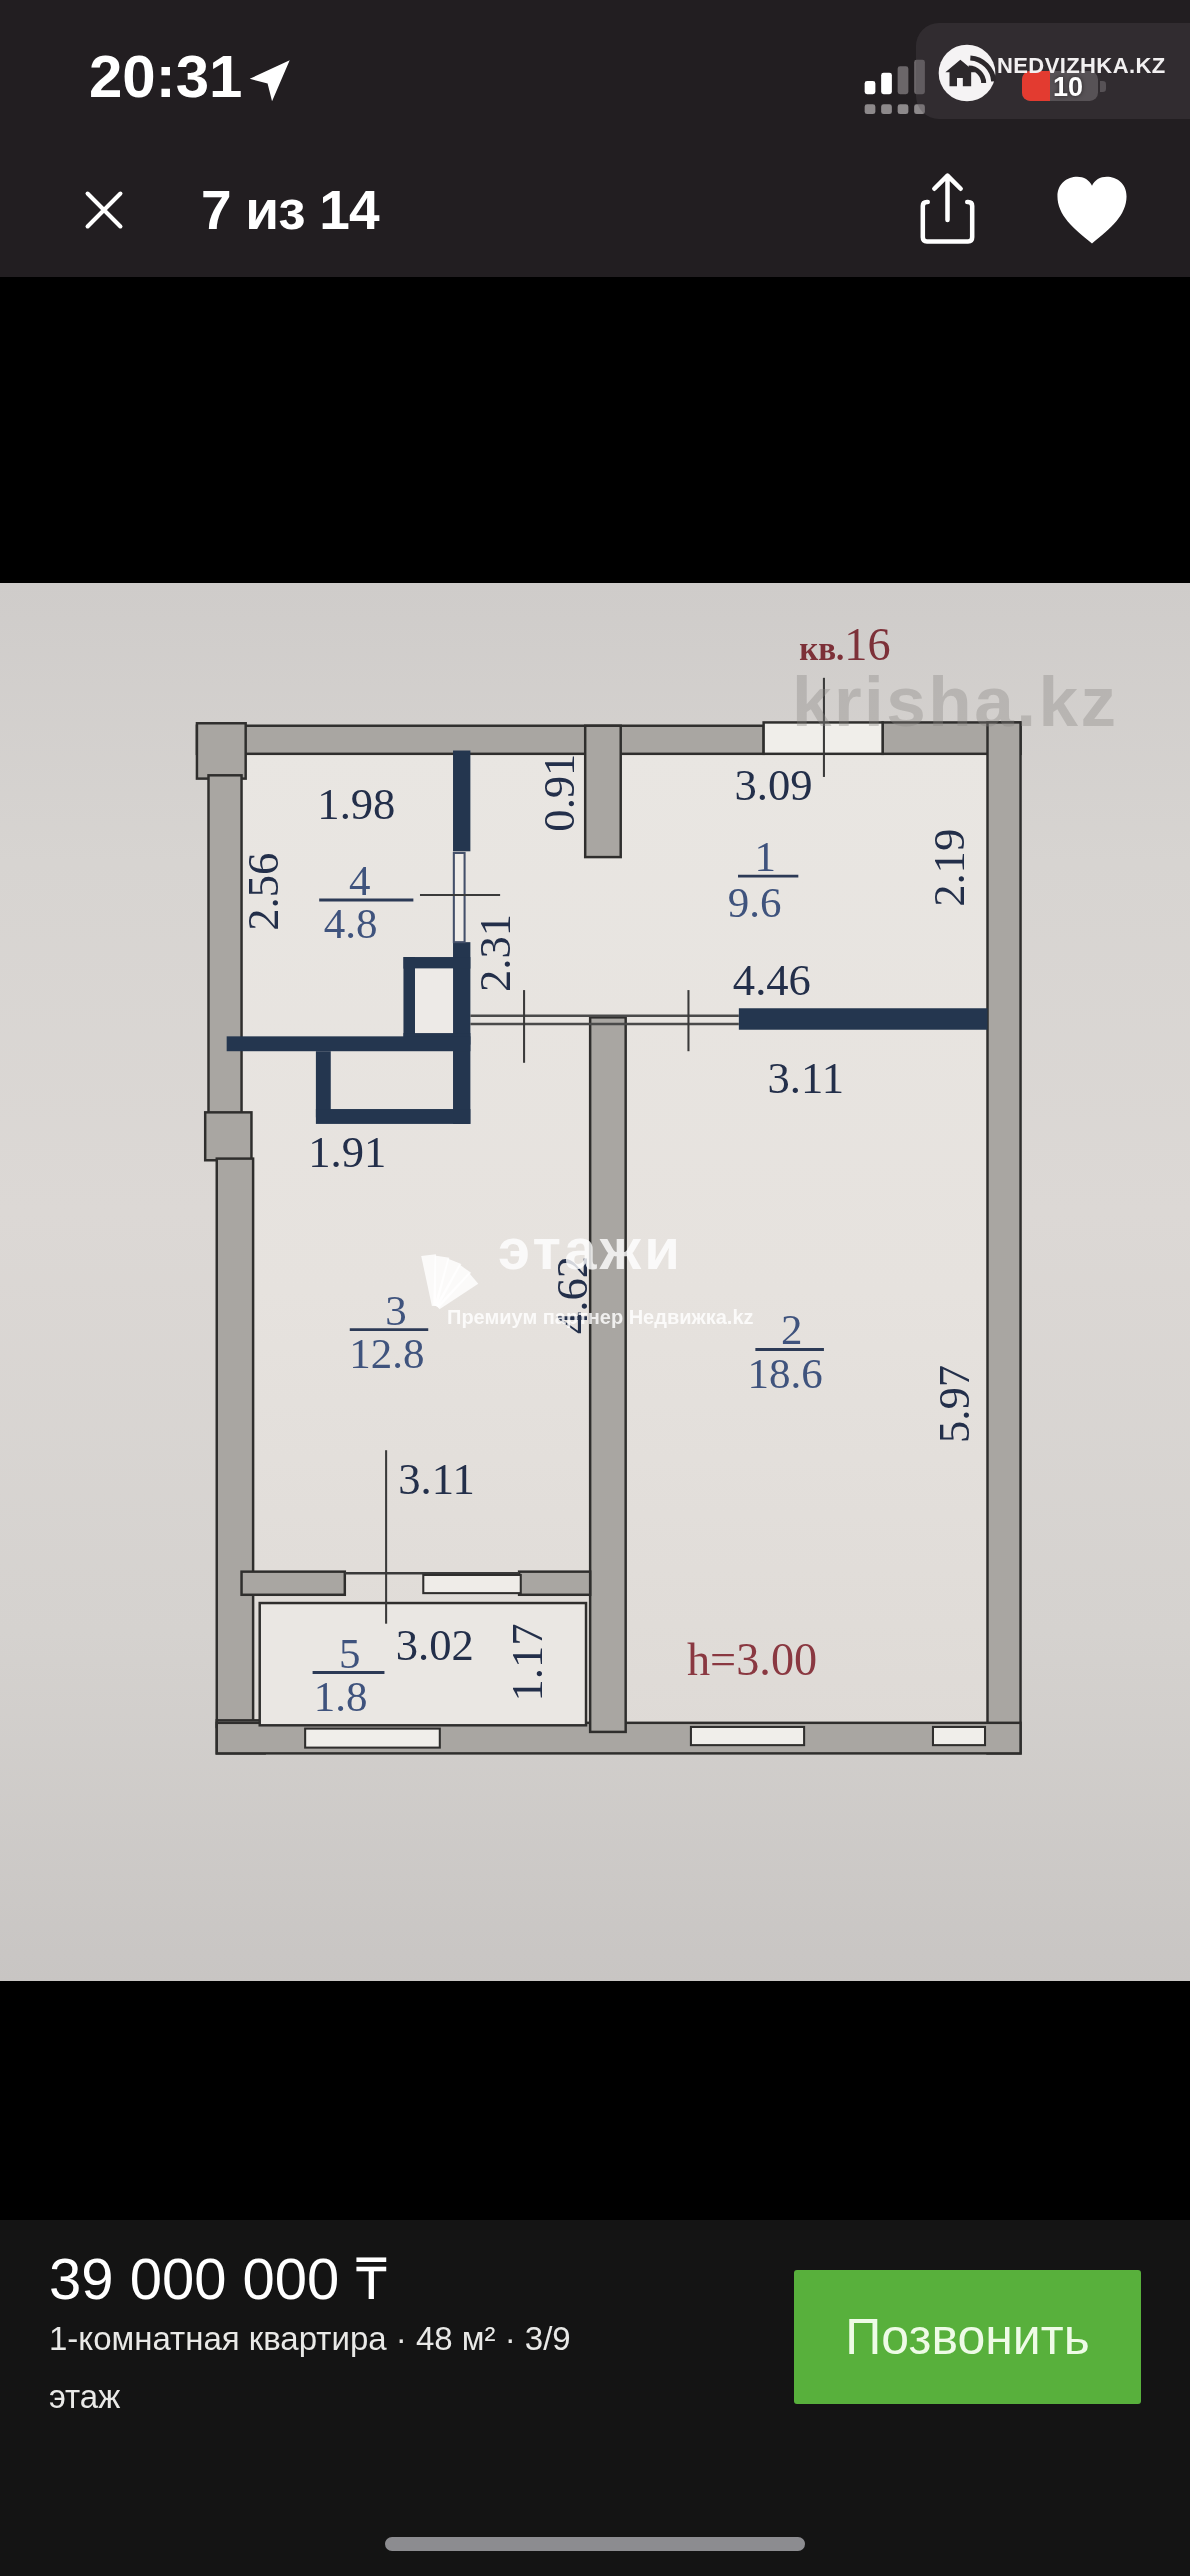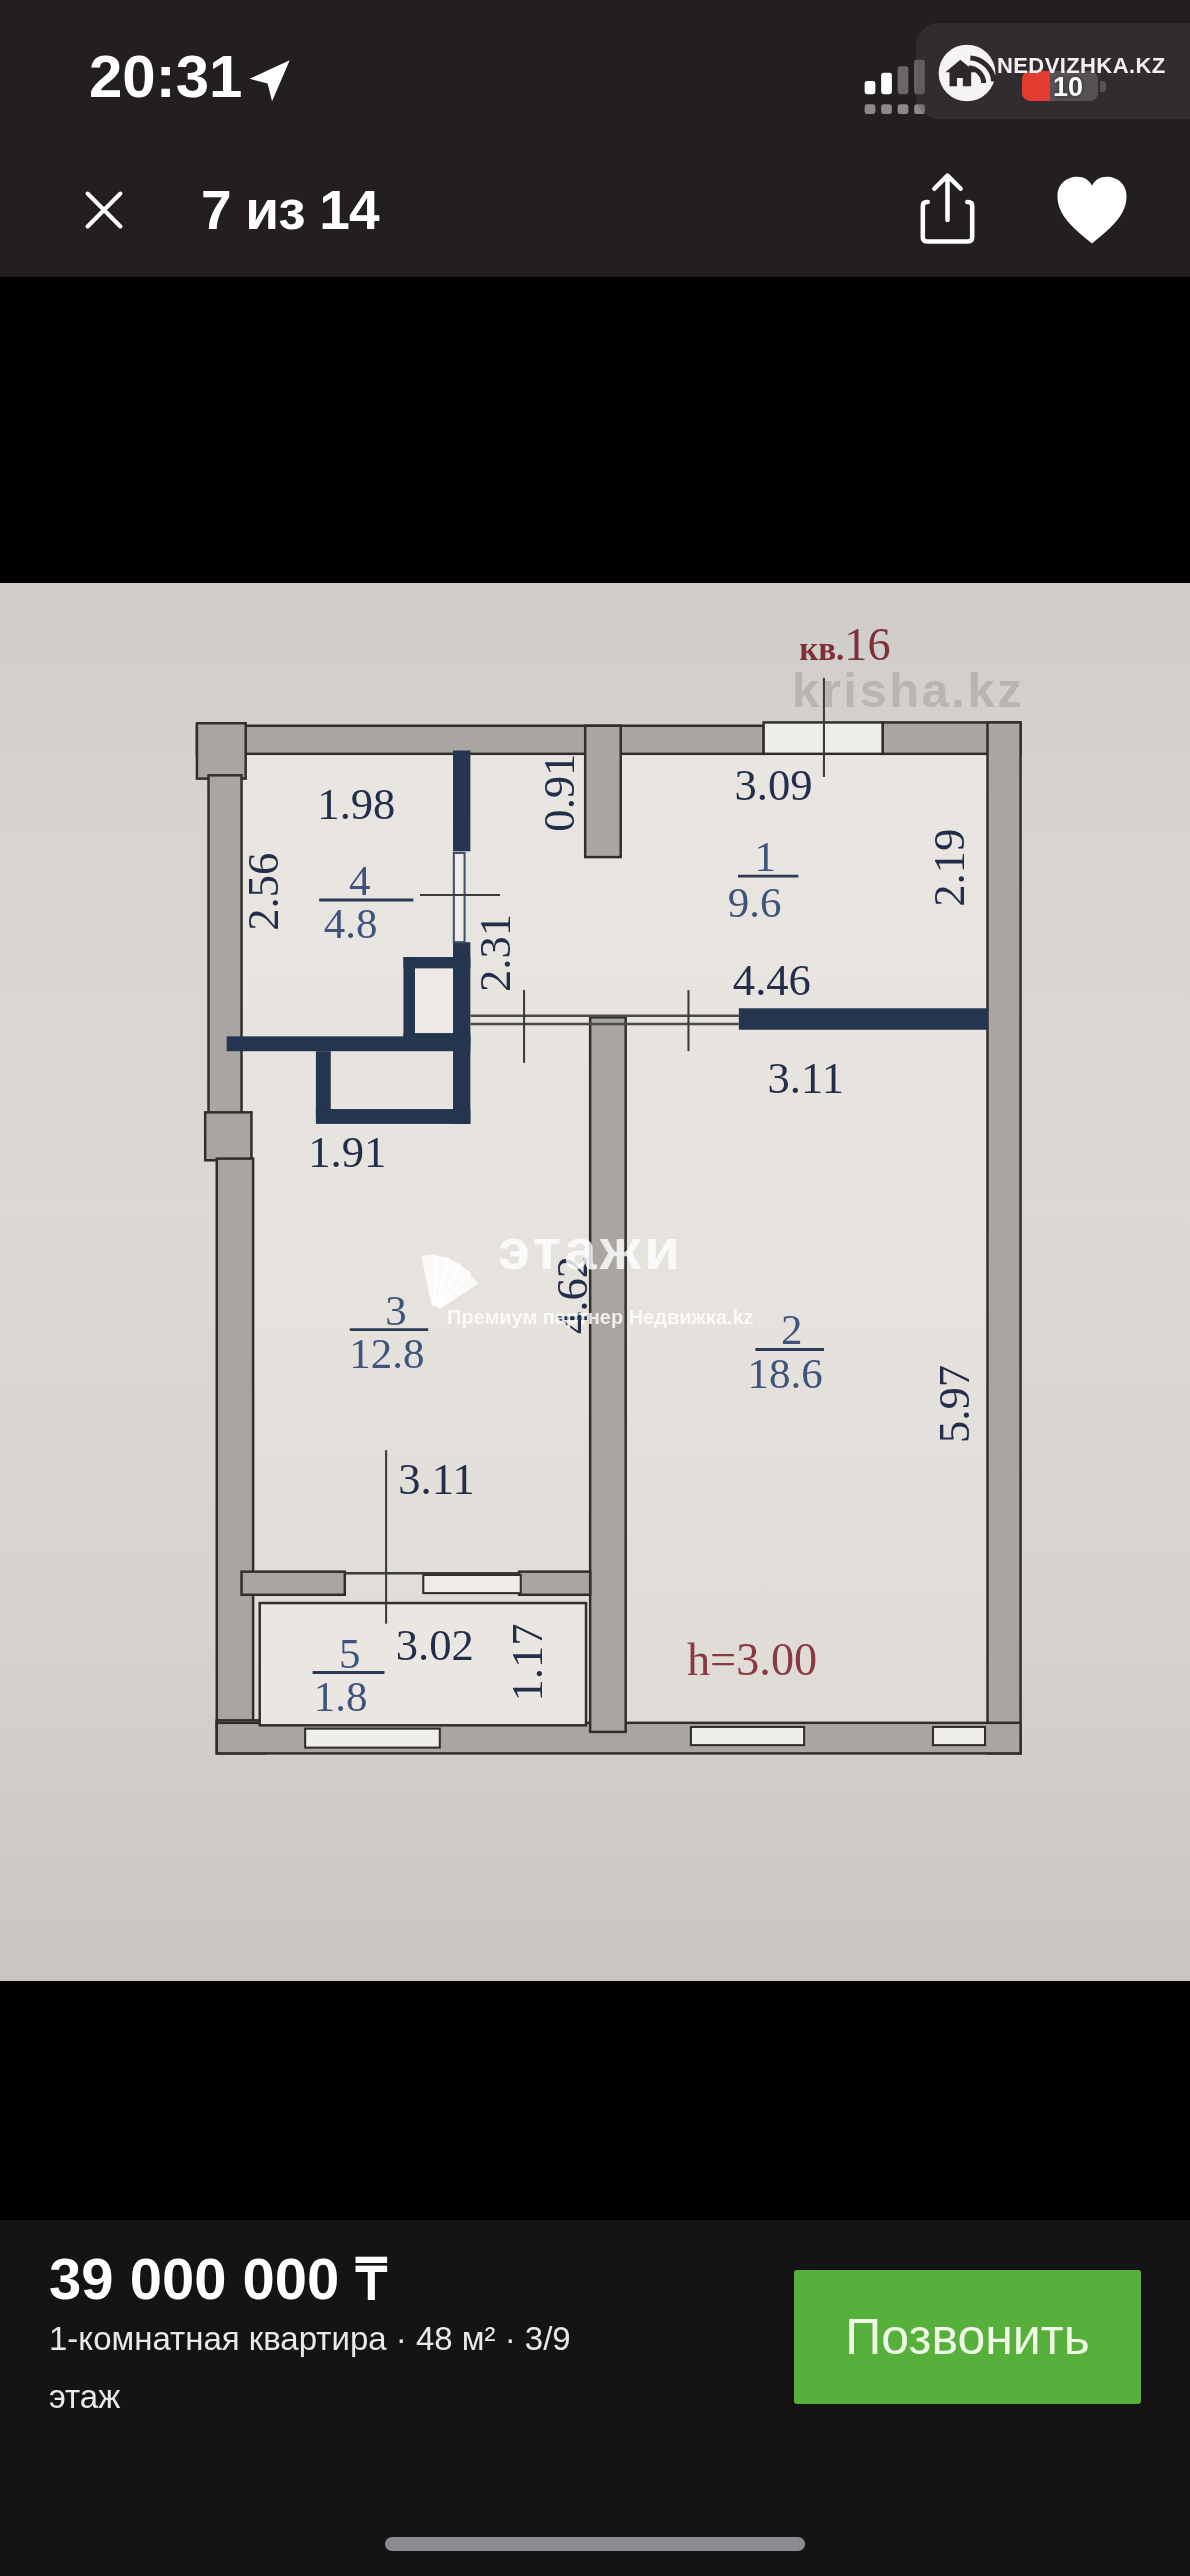--- a/index.html
+++ b/index.html
@@ -8,21 +8,21 @@
   .abs{position:absolute;}
   
   #header{left:0;top:0;width:1190px;height:277px;background:#221e21;}
   #time{left:89px;top:47px;font-size:60px;font-weight:700;color:#fff;letter-spacing:0px;line-height:1;}
   #count{left:201px;top:183px;font-size:55px;font-weight:700;color:#fff;line-height:1;letter-spacing:-0.8px;}
   
   #photo{left:0;top:583px;width:1190px;height:1398px;
          background:linear-gradient(180deg,#cfccca 0%,#d7d4d1 20%,#dcd8d5 45%,#d5d2cf 75%,#c8c5c3 100%);}
   
   #panel{left:0;top:2220px;width:1190px;height:356px;background:#141414;}
-  #price{left:49px;top:2250px;font-size:58px;font-weight:700;color:#fff;line-height:1;}
+  #price{left:49px;top:2250px;font-size:58px;font-weight:400;color:#fff;line-height:1;}
   #desc1{left:49px;top:2322px;font-size:33px;color:#e9e9e7;line-height:1;}
   #desc2{left:49px;top:2380px;font-size:33px;color:#e9e9e7;line-height:1;}
   #callbtn{left:794px;top:2270px;width:347px;height:134px;border-radius:3px;background:#58b03c;
            display:flex;align-items:center;justify-content:center;color:#eefbe6;font-size:50px;}
   #homebar{left:385px;top:2537px;width:420px;height:14px;border-radius:7.4px;background:#8c8c90;}
 </style>
 </head>
 <body>
 <div id="page">
   <div id="header" class="abs"></div>
@@ -184,21 +184,21 @@
         <text x="193" y="1269">5</text>
         <text x="182" y="1321">1.8</text>
       </g>
 
       <text x="680" y="1277" font-family="Liberation Serif, serif" font-size="56" fill="#8a3841" text-anchor="middle">h=3.00</text>
       <text x="737" y="48" font-family="Liberation Serif, serif" fill="#7d3038"><tspan font-size="40" font-weight="bold">кв.</tspan><tspan font-size="56">16</tspan></text>
     </g>
   </svg>
   </div>
 
-  <div class="abs" style="left:792px;top:666px;font-size:49px;font-weight:700;color:rgba(135,132,130,0.36);line-height:1;letter-spacing:2.5px;">krisha.kz</div>
+  <div class="abs" style="left:792px;top:666px;font-size:71px;font-weight:700;color:rgba(135,132,130,0.36);line-height:1;letter-spacing:2.5px;">krisha.kz</div>
   <svg class="abs" style="left:421px;top:1245px;" width="91" height="74" viewBox="0 0 110 90">
     <g fill="rgba(255,255,255,0.82)">
       <path d="M12.9 74.3 L-0.1 13.3 L17.8 11.4 L17.9 73.8 Z"></path>
       <path d="M14.4 73.7 L16.3 12.9 L34.2 15.4 L19.3 74.4 Z"></path>
       <path d="M15.9 73.5 L32.0 16.4 L48.7 23.1 L20.6 75.4 Z"></path>
       <path d="M17.5 73.7 L46.0 23.3 L60.6 33.9 L21.5 76.6 Z"></path>
       <path d="M19.0 74.2 L57.7 33.3 L69.3 47.0 L22.2 78.1 Z"></path>
     </g>
   </svg>
   <div class="abs" style="left:498px;top:1220px;font-size:58px;font-weight:700;color:rgba(255,255,255,0.8);line-height:1;letter-spacing:3.3px;">этажи</div>

